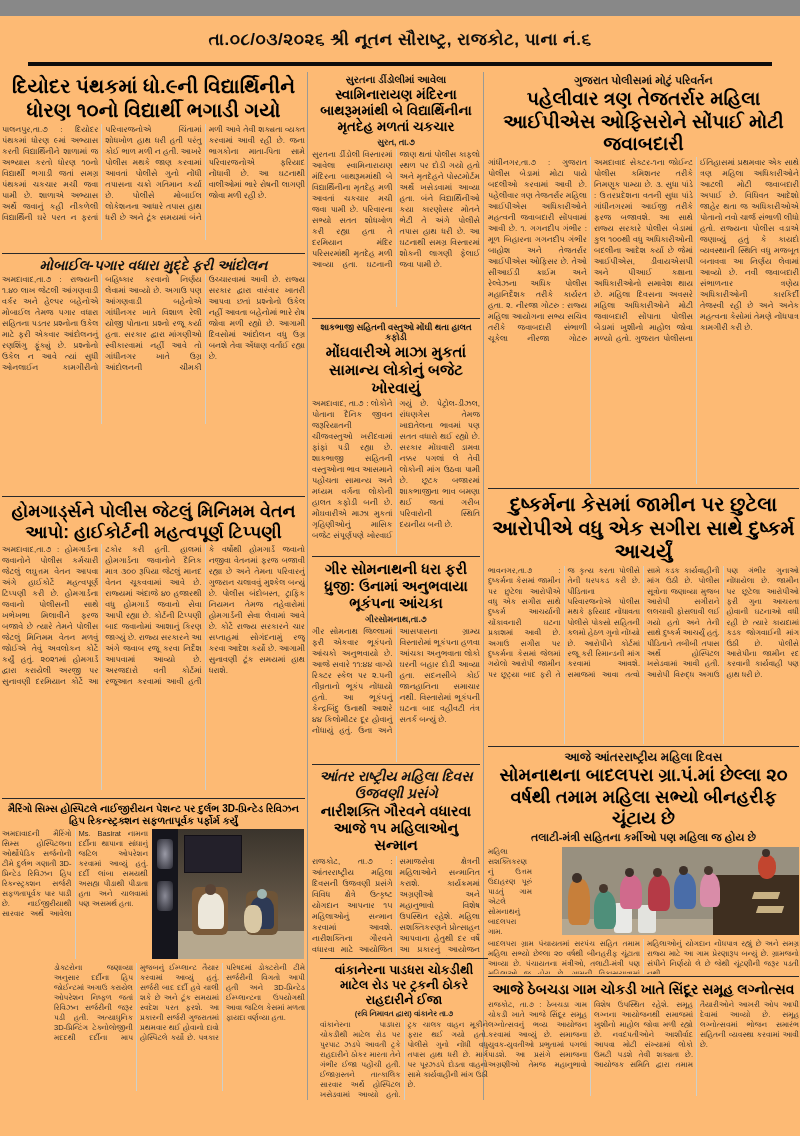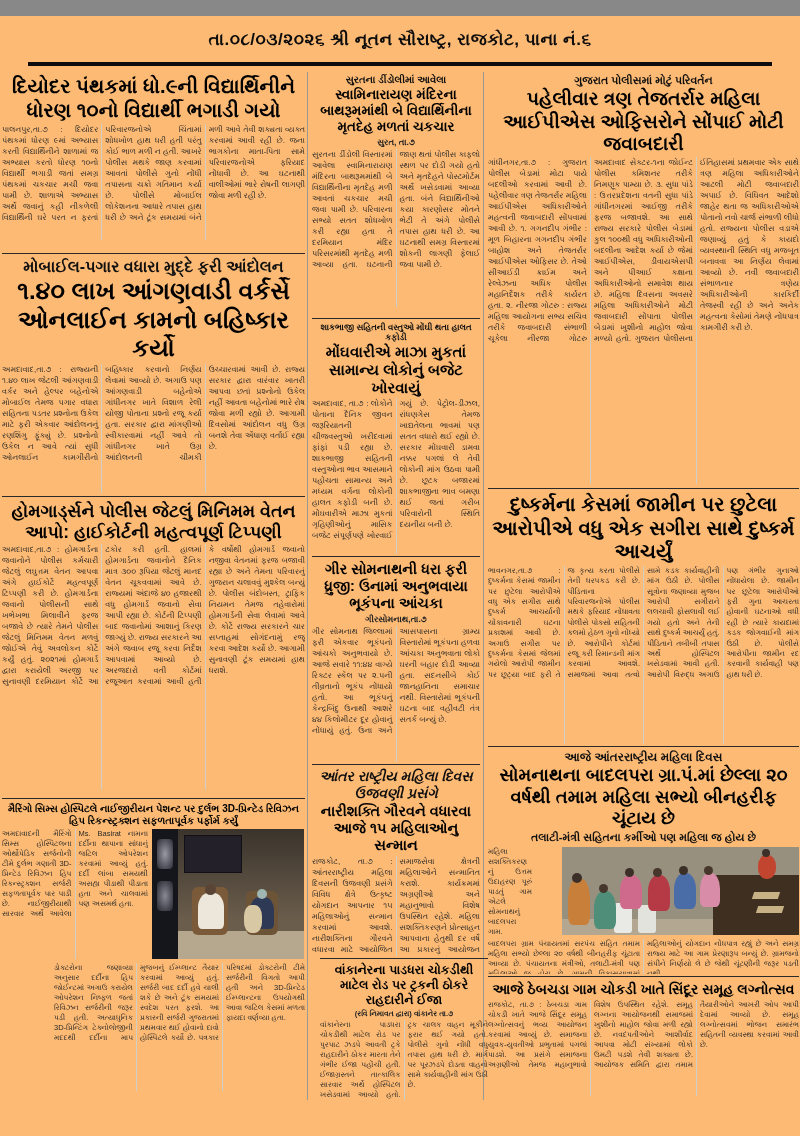--- a/index.html
+++ b/index.html
@@ -52,22 +52,21 @@
     <div class="body c2" style="height:158px;">સુરતના ડીંડોલી વિસ્તારમાં આવેલા સ્વામિનારાયણ મંદિરના બાથરૂમમાંથી બે વિદ્યાર્થિનીના મૃતદેહ મળી આવતાં ચકચાર મચી જવા પામી છે. પરિવારના સભ્યો સતત શોધખોળ કરી રહ્યા હતા તે દરમિયાન મંદિર પરિસરમાંથી મૃતદેહ મળી આવ્યા હતા. ઘટનાની જાણ થતાં પોલીસ કાફલો સ્થળ પર દોડી ગયો હતો અને મૃતદેહને પોસ્ટમોર્ટમ અર્થે ખસેડવામાં આવ્યા હતા. બંને વિદ્યાર્થિનીઓ કયા કારણોસર મોતને ભેટી તે અંગે પોલીસે તપાસ હાથ ધરી છે. આ ઘટનાથી સમગ્ર વિસ્તારમાં શોકની લાગણી ફેલાઈ જવા પામી છે.</div>
   </article>
 
   <article class="art" style="left:488px;top:58px;width:311px;height:410px;">
     <div class="kicker" style="font-size:11px;">ગુજરાત પોલીસમાં મોટું પરિવર્તન</div>
     <h2 class="hl" style="font-size:19px;">પહેલીવાર ત્રણ તેજતર્રાર મહિલા આઈપીએસ ઓફિસરોને સોંપાઈ મોટી જવાબદારી</h2>
     <div class="body c3" style="height:330px;">ગાંધીનગર,તા.૭ : ગુજરાત પોલીસ બેડામાં મોટા પાયે બદલીઓ કરવામાં આવી છે. પહેલીવાર ત્રણ તેજતર્રાર મહિલા આઈપીએસ અધિકારીઓને મહત્વની જવાબદારી સોંપવામાં આવી છે. ૧. ગગનદીપ ગંભીર : મૂળ બિહારના ગગનદીપ ગંભીર બાહોશ અને તેજતર્રાર આઈપીએસ ઓફિસર છે. તેઓ સીઆઈડી ક્રાઈમ અને રેલ્વેઝના અધિક પોલીસ મહાનિર્દેશક તરીકે કાર્યરત હતા. ૨. નીરજા ગોટરુ : રાજ્ય મહિલા આયોગના સભ્ય સચિવ તરીકે જવાબદારી સંભાળી ચૂકેલા નીરજા ગોટરુ અમદાવાદ સેક્ટર-૧ના જોઈન્ટ પોલીસ કમિશનર તરીકે નિમણૂક પામ્યા છે. ૩. સુધા પાંડે : ઉત્તરપ્રદેશના વતની સુધા પાંડે ગાંધીનગરમાં આઈજી તરીકે ફરજ બજાવશે. આ સાથે રાજ્ય સરકારે પોલીસ બેડામાં કુલ ૧૦૦થી વધુ અધિકારીઓની બદલીના આદેશ કર્યા છે જેમાં આઈપીએસ, ડીવાયએસપી અને પીઆઈ કક્ષાના અધિકારીઓનો સમાવેશ થાય છે. મહિલા દિવસના અવસરે મહિલા અધિકારીઓને મોટી જવાબદારી સોંપાતા પોલીસ બેડામાં ખુશીનો માહોલ જોવા મળ્યો હતો. ગુજરાત પોલીસના ઈતિહાસમાં પ્રથમવાર એક સાથે ત્રણ મહિલા અધિકારીઓને આટલી મોટી જવાબદારી અપાઈ છે. વિધિવત આદેશો જાહેર થતા જ અધિકારીઓએ પોતાનો નવો ચાર્જ સંભાળી લીધો હતો. રાજ્યના પોલીસ વડાએ જણાવ્યું હતું કે કાયદો વ્યવસ્થાની સ્થિતિ વધુ મજબૂત બનાવવા આ નિર્ણય લેવામાં આવ્યો છે. નવી જવાબદારી સંભાળનાર ત્રણેય અધિકારીઓની કારકિર્દી તેજસ્વી રહી છે અને અનેક મહત્વના કેસોમાં તેમણે નોંધપાત્ર કામગીરી કરી છે.</div>
   </article>
 
   <article class="art topline" style="left:2px;top:237px;width:303px;height:240px;">
-    <div class="kicker" style="font-size:16px;">મોબાઈલ-પગાર વધારા મુદ્દે ફરી આંદોલન</div>
-    <h2 class="hl" style="font-size:24px;">૧.૪૦ લાખ આંગણવાડી વર્કર્સે ઓનલાઈન કામનો બહિષ્કાર કર્યો</h2>
+    <div class="kicker" style="font-size:14px;font-style:italic;">મોબાઈલ-પગાર વધારા મુદ્દે ફરી આંદોલન</div>
     <div class="body c3" style="height:150px;">અમદાવાદ,તા.૭ : રાજ્યની ૧.૪૦ લાખ જેટલી આંગણવાડી વર્કર અને હેલ્પર બહેનોએ મોબાઈલ તેમજ પગાર વધારા સહિતના પડતર પ્રશ્નોના ઉકેલ માટે ફરી એકવાર આંદોલનનું રણશિંગુ ફૂંક્યું છે. પ્રશ્નોનો ઉકેલ ન આવે ત્યાં સુધી ઓનલાઈન કામગીરીનો બહિષ્કાર કરવાનો નિર્ણય લેવામાં આવ્યો છે. અગાઉ પણ આંગણવાડી બહેનોએ ગાંધીનગર ખાતે વિશાળ રેલી યોજી પોતાના પ્રશ્નો રજૂ કર્યા હતા. સરકાર દ્વારા માંગણીઓ સ્વીકારવામાં નહીં આવે તો ગાંધીનગર ખાતે ઉગ્ર આંદોલનની ચીમકી ઉચ્ચારવામાં આવી છે. રાજ્ય સરકાર દ્વારા વારંવાર ખાતરી આપવા છતાં પ્રશ્નોનો ઉકેલ નહીં આવતા બહેનોમાં ભારે રોષ જોવા મળી રહ્યો છે. આગામી દિવસોમાં આંદોલન વધુ ઉગ્ર બનશે તેવા એંધાણ વર્તાઈ રહ્યા છે.</div>
   </article>
 
   <article class="art topline" style="left:312px;top:302px;width:168px;height:236px;">
     <div class="kicker" style="font-size:8.5px;">શાકભાજી સહિતની વસ્તુઓ મોંઘી થતા હાલત કફોડી</div>
     <h2 class="hl" style="font-size:15px;">મોંઘવારીએ માઝા મુકતાં સામાન્ય લોકોનું બજેટ ખોરવાયું</h2>
     <div class="body c2" style="height:168px;">અમદાવાદ, તા.૭ : લોકોને પોતાના દૈનિક જીવન જરૂરિયાતની ચીજવસ્તુઓ ખરીદવામાં ફાંફાં પડી રહ્યા છે. શાકભાજી સહિતની વસ્તુઓના ભાવ આસમાને પહોંચતા સામાન્ય અને મધ્યમ વર્ગના લોકોની હાલત કફોડી બની છે. મોંઘવારીએ માઝા મુકતાં ગૃહિણીઓનું માસિક બજેટ સંપૂર્ણપણે ખોરવાઈ ગયું છે. પેટ્રોલ-ડીઝલ, રાંધણગેસ તેમજ ખાદ્યતેલના ભાવમાં પણ સતત વધારો થઈ રહ્યો છે. સરકાર મોંઘવારી ડામવા નક્કર પગલાં લે તેવી લોકોની માંગ ઉઠવા પામી છે. છૂટક બજારમાં શાકભાજીના ભાવ બમણા થઈ જતાં ગરીબ પરિવારોની સ્થિતિ દયનીય બની છે.</div>
   </article>
 
   <article class="art topline" style="left:2px;top:480px;width:303px;height:300px;">

